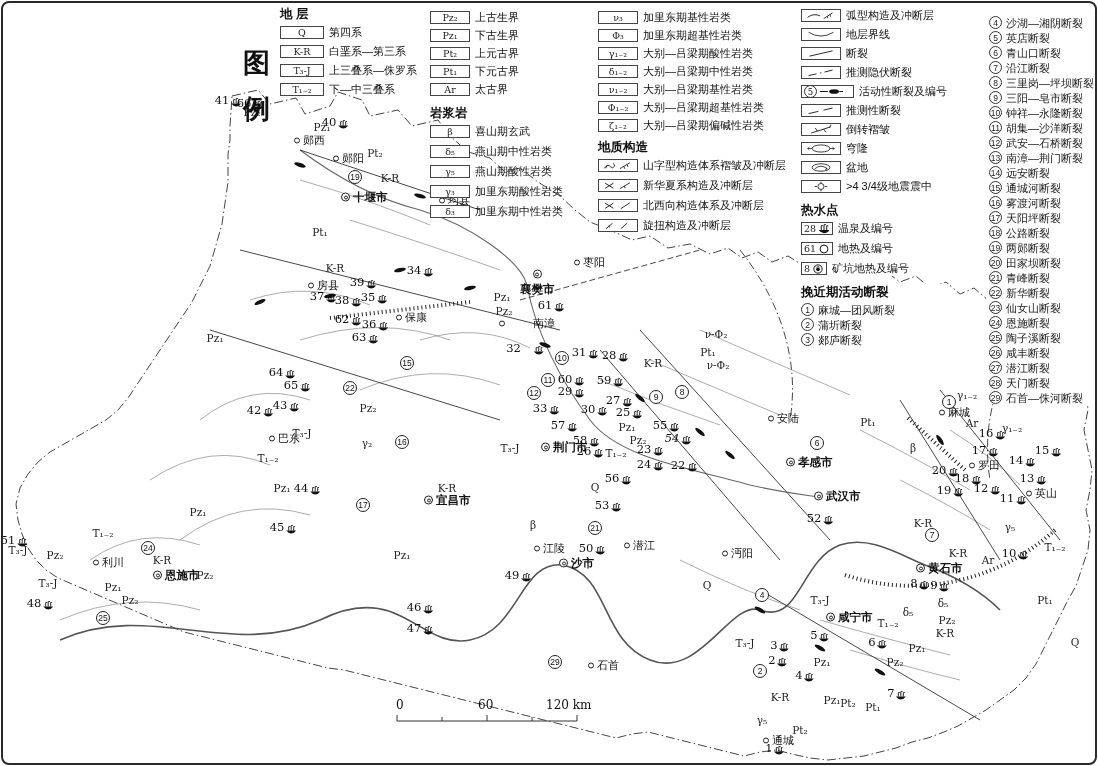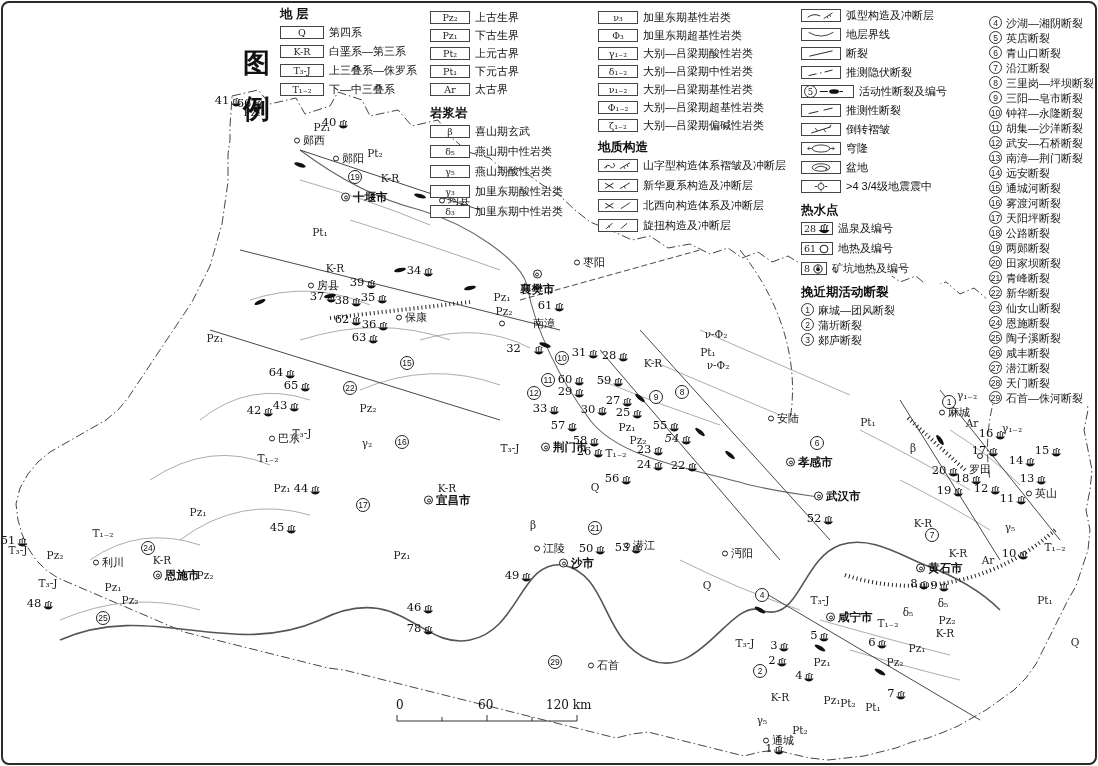--- a/index.html
+++ b/index.html
@@ -774,21 +774,21 @@
         <div class="city town" style="left: 273px; top: 438px;">
           <span class="marker"></span>
           <span>巴东</span>
         </div>
 
         <div class="city town" style="left: 943px; top: 412px;">
           <span class="marker"></span>
           <span>麻城</span>
         </div>
 
-        <div class="city town" style="left: 973px; top: 465px; flex-direction: column;">
+        <div class="city town" style="left: 973px; top: 465px;">
           <span class="marker"></span>
           <span>罗田</span>
         </div>
 
         <div class="city town" style="left: 1030px; top: 493px;">
           <span class="marker"></span>
           <span>英山</span>
         </div>
       </div>
 
@@ -1046,21 +1046,21 @@
           </svg>
         </div>
 
         <div class="spring" style="left: 618px; top: 478px;">
           <span>56</span>
           <svg width="11" height="9">
             <use href="#spring-icon"></use>
           </svg>
         </div>
 
-        <div class="spring" style="left: 628px; top: 505px; margin-top: 42px;">
+        <div class="spring" style="left: 608px; top: 505px;">
           <span>53</span>
           <svg width="11" height="9">
             <use href="#spring-icon"></use>
           </svg>
         </div>
 
         <div class="spring" style="left: 592px; top: 548px;">
           <span>50</span>
           <svg width="11" height="9">
             <use href="#spring-icon"></use>
@@ -1222,21 +1222,21 @@
         </div>
 
         <div class="spring" style="left: 420px; top: 607px;">
           <span>46</span>
           <svg width="11" height="9">
             <use href="#spring-icon"></use>
           </svg>
         </div>
 
         <div class="spring" style="left: 420px; top: 628px;">
-          <span>78</span>
+          <span>47</span>
           <svg width="11" height="9">
             <use href="#spring-icon"></use>
           </svg>
         </div>
 
         <div class="spring" style="left: 40px; top: 603px;">
           <span>48</span>
           <svg width="11" height="9">
             <use href="#spring-icon"></use>
           </svg>

